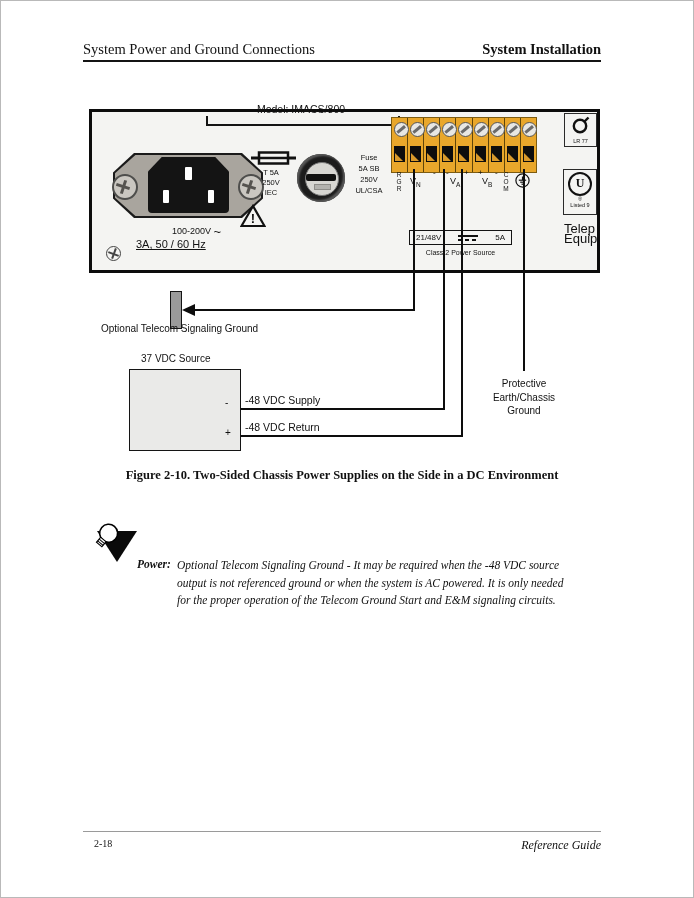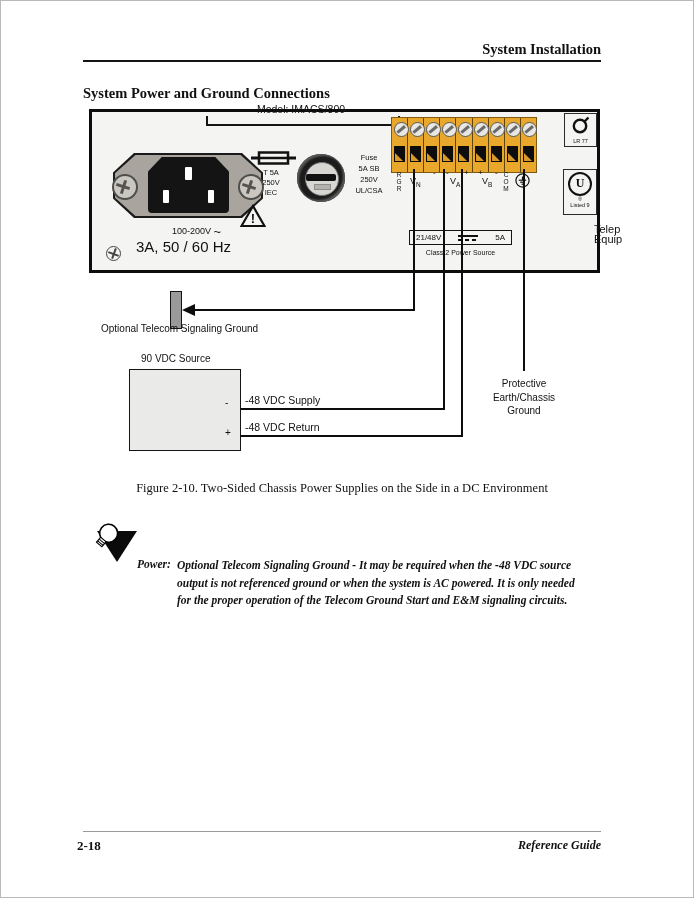--- a/index.html
+++ b/index.html
@@ -2,27 +2,27 @@
 <html><head>
 <meta charset="utf-8">
 <style>
   html,body{margin:0;padding:0;background:#fff;}
   .page{
     position:relative;width:694px;height:898px;background:#ffffff;
     font-family:"Liberation Sans",sans-serif;color:#111;
     border:1px solid #b9b9b9;box-sizing:border-box;overflow:hidden;
   }
   .abs{position:absolute;}
-  .serif{font-family:"Liberation Serif",serif;font-weight:bold;}
-  
-  .hdr-left{left:82px;top:40px;font-size:14.5px;font-weight:bold;margin-top:44px;}
+  .serif{font-family:"Liberation Serif",serif;}
+  
+  .hdr-left{left:82px;top:40px;font-size:14.5px;font-weight:normal;}
   .hdr-right{left:82px;top:40px;width:518px;text-align:right;font-size:14.5px;font-weight:bold;}
   .hdr-rule{left:82px;top:59px;width:518px;height:2px;background:#141414;}
   .ftr-rule{left:82px;top:830px;width:518px;height:1px;background:#9a9a9a;}
-  .ftr-left{left:76px;top:837px;font-size:13px;}
+  .ftr-left{left:93px;top:837px;font-size:10px;}
   .ftr-right{left:82px;top:837px;width:518px;text-align:right;font-style:italic;font-size:12px;}
   
   .panel{left:88px;top:108px;width:505px;height:158px;border:3px solid #0c0c0c;background:#f4f4f2;}
   .panel .abs{position:absolute;}
   .model-bracket{left:114px;top:4px;width:190px;height:8px;border-left:2.5px solid #141414;border-right:2.5px solid #141414;border-bottom:2.5px solid #141414;}
   .model-label{left:114px;top:-9px;width:190px;text-align:center;font-size:10.5px;background:transparent;}
   
   .inlet-outer{left:21px;top:41px;width:150px;height:65px;background:#1a1a1a;
     clip-path:polygon(14% 0%,86% 0%,100% 30%,100% 70%,86% 100%,14% 100%,0% 70%,0% 30%);}
   .inlet-gray{left:23px;top:43px;width:146px;height:61px;background:#a9a59e;
@@ -74,21 +74,21 @@
   .tinytxt{font-size:5.5px;line-height:6px;}
   
   .wire{background:#0d0d0d;}
   .arrow-left{width:0;height:0;border-top:6px solid transparent;border-bottom:6px solid transparent;border-right:13px solid #0d0d0d;}
   .gndbar{left:169px;top:290px;width:10px;height:36px;background:#9a9a9a;border:1.5px solid #141414;}
   
   .lbl10{font-size:10px;}
   .srcbox{left:128px;top:368px;width:110px;height:80px;background:#eaeae8;border:1.5px solid #141414;}
   .protective{left:468px;top:376px;width:110px;text-align:center;font-size:10px;line-height:13.5px;}
   
-  .caption{left:82px;top:480px;width:518px;text-align:center;font-weight:normal;font-size:12.5px;}
+  .caption{left:82px;top:467px;width:518px;text-align:center;font-weight:bold;font-size:12.5px;}
   .note-label{left:136px;top:557px;font-weight:bold;font-style:italic;font-size:11.5px;}
   .note-lines{left:176px;top:556px;width:430px;font-style:italic;font-size:11.5px;line-height:17.5px;}
 </style>
 </head>
 <body>
 
 <div class="page">
 
   <div class="abs serif hdr-left">System Power and Ground Connections</div>
   <div class="abs serif hdr-right">System Installation</div>
@@ -104,21 +104,21 @@
     <div class="abs xscrew" style="left:146px;top:62px;"></div>
     <div class="abs inlet-black">
       <div class="pin" style="left:37px;top:10px;width:7px;height:13px;"></div>
       <div class="pin" style="left:15px;top:33px;width:6px;height:13px;"></div>
       <div class="pin" style="left:60px;top:33px;width:6px;height:13px;"></div>
     </div>
     <div class="abs" style="left:44px;top:112px;font-size:9px;margin-left:36px;">
       <span>100-200V</span>
       <span style="font-size:13px;vertical-align:-2px;">~</span>
     </div>
-    <div class="abs" style="left:44px;top:126px;font-size:15px;">3A,  50 / 60 Hz</div>
+    <div class="abs" style="left:44px;top:126px;font-size:11px;text-decoration:underline;">3A,  50 / 60 Hz</div>
     <div class="abs corner-screw"></div>
 
     <svg class="abs fuse-sym" width="45" height="16" viewBox="0 0 45 16">
       <line x1="0" y1="8" x2="45" y2="8" stroke="#111" stroke-width="3"></line>
       <rect x="8" y="2.5" width="29" height="11" fill="#f4f4f2" stroke="#111" stroke-width="2.5"></rect>
       <line x1="8" y1="8" x2="37" y2="8" stroke="#111" stroke-width="2.5"></line>
     </svg>
     <div class="abs small-3l" style="left:158px;top:56px;width:42px;">
       <div>T 5A</div>
       <div>250V</div>
@@ -213,38 +213,38 @@
         <circle cx="8" cy="10" r="6.2" fill="none" stroke="#111" stroke-width="2.4"></circle>
         <path d="M12.5 5.5 L16.5 1.5" stroke="#111" stroke-width="2.4" fill="none"></path>
       </svg>
       <div class="tinytxt">LR 77</div>
     </div>
     <div class="abs certbox" style="left:471px;top:57px;width:32px;height:44px;">
       <div class="ul-circle"><span>U</span></div>
       <div style="font-size:5px;">®</div>
       <div class="tinytxt">Listed 9</div>
     </div>
-    <div class="abs" style="left:502px;top:112px;font-size:11px;line-height:10px;">
+    <div class="abs" style="left:472px;top:112px;font-size:13px;line-height:10px;">
       <div>Telep</div>
       <div>Equip</div>
     </div>
   </div>
 
   <div class="abs wire" style="left:412px;top:168px;width:2px;height:142px;"></div>
   <div class="abs wire" style="left:193px;top:308px;width:221px;height:2px;"></div>
   <div class="abs arrow-left" style="left:181px;top:303px;"></div>
   <div class="abs gndbar"></div>
   <div class="abs wire" style="left:442px;top:168px;width:2px;height:241px;"></div>
   <div class="abs wire" style="left:238px;top:407px;width:206px;height:2px;"></div>
   <div class="abs wire" style="left:460px;top:168px;width:2px;height:268px;"></div>
   <div class="abs wire" style="left:238px;top:434px;width:224px;height:2px;"></div>
   <div class="abs wire" style="left:522px;top:168px;width:2px;height:202px;"></div>
 
   <div class="abs lbl10" style="left:100px;top:322px;">Optional Telecom Signaling Ground</div>
-  <div class="abs lbl10" style="left:140px;top:352px;">90 VDC Source</div>
+  <div class="abs lbl10" style="left:140px;top:352px;">37 VDC Source</div>
   <div class="abs srcbox"></div>
   <div class="abs lbl10" style="left:224px;top:396px;">-</div>
   <div class="abs lbl10" style="left:224px;top:426px;">+</div>
   <div class="abs" style="left:244px;top:393px;font-size:10.5px;">-48 VDC Supply</div>
   <div class="abs" style="left:244px;top:420px;font-size:10.5px;">-48 VDC Return</div>
   <div class="abs protective">
     <div>Protective</div>
     <div>Earth/Chassis</div>
     <div>Ground</div>
   </div>

